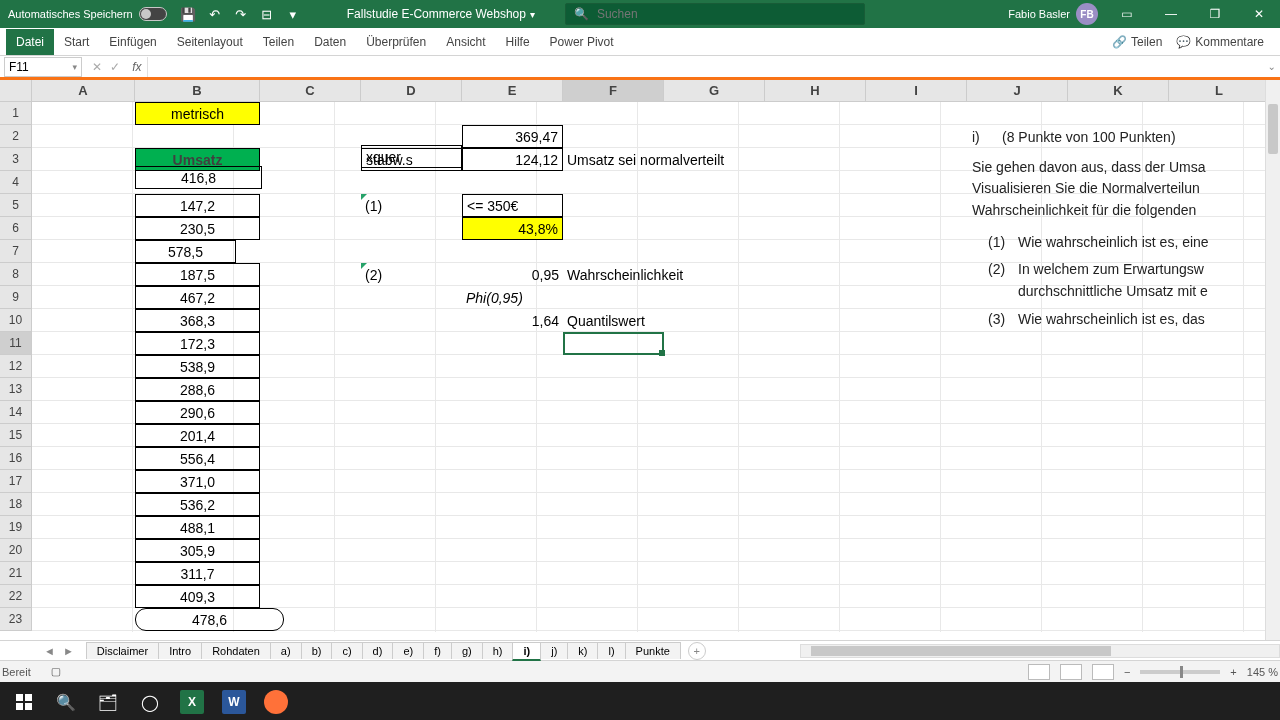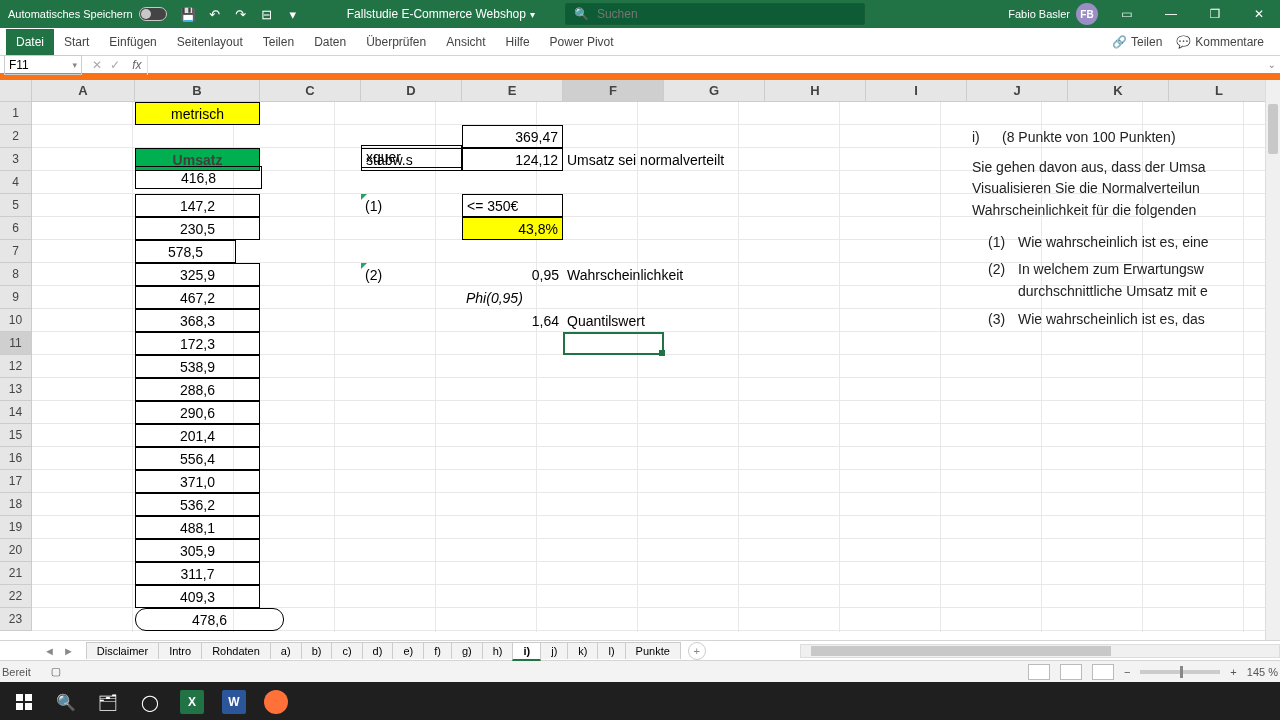--- a/index.html
+++ b/index.html
@@ -22,21 +22,21 @@
 .winbtn{width:30px;height:28px;display:flex;align-items:center;justify-content:center;cursor:pointer;font-size:12px}
 
 
 .ribbon{height:28px;background:#fff;border-bottom:1px solid #d4d4d4;display:flex;align-items:center;padding:0 6px;font-size:12px}
 .ribbon .tab{padding:6px 10px;cursor:pointer;color:#444}
 .ribbon .tab.file{background:#217346;color:#fff}
 .ribbon-right{margin-left:auto;display:flex;gap:14px;padding-right:10px;font-size:12px}
 .ribbon-right span{cursor:pointer;color:#444;display:flex;align-items:center;gap:4px}
 
 
-.formulabar{height:24px;border-bottom:7px solid #f97316;display:flex;align-items:center;font-size:12px}
+.formulabar{height:24px;border-bottom:3px solid #f97316;display:flex;align-items:center;font-size:12px}
 .namebox{width:78px;height:20px;border:1px solid #ccc;margin:0 4px;padding:0 4px;display:flex;align-items:center;justify-content:space-between}
 .namebox .dd{color:#888;font-size:9px}
 .fbtns{display:flex;gap:8px;padding:0 6px;color:#aaa;font-size:12px}
 .fx{font-style:italic;padding:0 6px;color:#666}
 .finput{flex:1;border-left:1px solid #e0e0e0;padding:0 6px;height:20px}
 
 
 .grid{position:relative;height:560px;overflow:hidden}
 .colheads{display:flex;height:22px}
 .corner{width:32px;background:#e6e6e6;border:1px solid #ccc;border-left:none;border-top:none}
@@ -213,21 +213,21 @@
         <div><span class="num" style="margin-left:16px"></span><span>durchschnittliche Umsatz mit e</span></div>
         <div style="height:6px"></div>
         <div><span class="num" style="margin-left:16px">(3)</span><span>Wie wahrscheinlich ist es, das</span></div>
       </div>
     <div class="cell bbox yellow center" style="left: 103px; top: 0px; width: 125px;">metrisch</div>
         <div class="cell bbox green center" style="left: 103px; top: 46px; width: 125px;">Umsatz</div>
         <div class="cell bbox center" style="left: 103px; top: 64px; width: 127px;">416,8</div>
         <div class="cell bbox center" style="left: 103px; top: 92px; width: 125px;">147,2</div>
         <div class="cell bbox center" style="left: 103px; top: 115px; width: 125px;">230,5</div>
         <div class="cell bbox center" style="left: 103px; top: 138px; width: 101px;">578,5</div>
-        <div class="cell bbox center" style="left: 103px; top: 161px; width: 125px;">325,9</div>
+        <div class="cell bbox center" style="left: 103px; top: 161px; width: 125px;">187,5</div>
         <div class="cell bbox center" style="left: 103px; top: 184px; width: 125px;">467,2</div>
         <div class="cell bbox center" style="left: 103px; top: 207px; width: 125px;">368,3</div>
         <div class="cell bbox center" style="left: 103px; top: 230px; width: 125px;">172,3</div>
         <div class="cell bbox center" style="left: 103px; top: 253px; width: 125px;">538,9</div>
         <div class="cell bbox center" style="left: 103px; top: 276px; width: 125px;">288,6</div>
         <div class="cell bbox center" style="left: 103px; top: 299px; width: 125px;">290,6</div>
         <div class="cell bbox center" style="left: 103px; top: 322px; width: 125px;">201,4</div>
         <div class="cell bbox center" style="left: 103px; top: 345px; width: 125px;">556,4</div>
         <div class="cell bbox center" style="left: 103px; top: 368px; width: 125px;">371,0</div>
         <div class="cell bbox center" style="left: 103px; top: 391px; width: 125px;">536,2</div>

